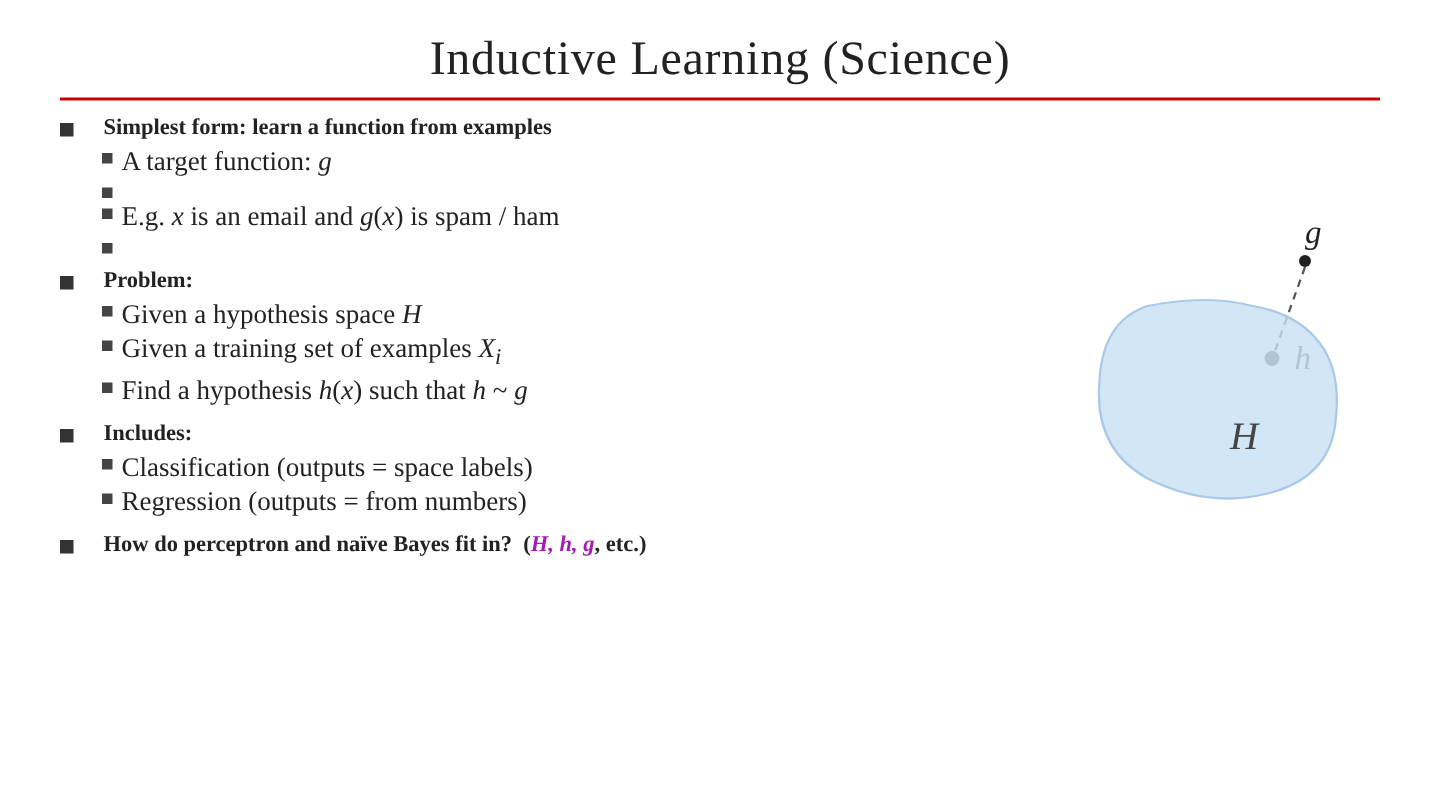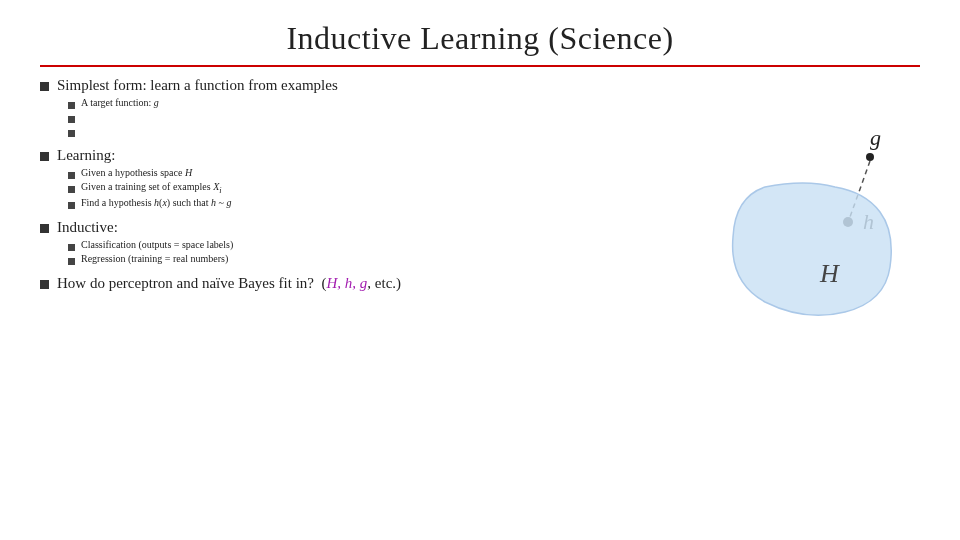--- a/index.html
+++ b/index.html
@@ -58,43 +58,44 @@
       padding-top: 30px;
     }
 
     .section {
       margin-bottom: 10px;
     }
 
     .bullet-main {
       display: flex;
       align-items: flex-start;
-      gap: 8px;
+      gap: 20px;
       font-size: 15px;
       color: #222;
       margin-bottom: 3px;
+      font-weight: bold;
     }
 
     .bullet-main .square {
       width: 9px;
       height: 9px;
       background: #333;
       flex-shrink: 0;
       margin-top: 5px;
     }
 
     .sub-bullets {
       margin-left: 28px;
     }
 
     .sub-bullet {
       display: flex;
       align-items: flex-start;
       gap: 6px;
-      font-size: 10px;
+      font-size: 18px;
       color: #222;
       margin-bottom: 2px;
     }
 
     .sub-bullet .square-sm {
       width: 7px;
       height: 7px;
       background: #444;
       flex-shrink: 0;
       margin-top: 5px;
@@ -136,58 +137,62 @@
         <div class="sub-bullets">
           <div class="sub-bullet">
             <span class="square-sm"></span>
             <span>A target function: <em>g</em></span>
           </div>
           <div class="sub-bullet">
             <span class="square-sm"></span>
           </div>
           <div class="sub-bullet">
             <span class="square-sm"></span>
-          </div>
-        </div>
-      </div>
-
-      <div class="section">
-        <div class="bullet-main">
-          <span class="square"></span>
-          <span>Learning:</span>
+            <span>E.g. <em>x</em> is an email and <em>g</em>(<em>x</em>) is spam / ham</span>
+          </div>
+          <div class="sub-bullet">
+            <span class="square-sm"></span>
+          </div>
+        </div>
+      </div>
+
+      <div class="section">
+        <div class="bullet-main">
+          <span class="square"></span>
+          <span>Problem:</span>
         </div>
         <div class="sub-bullets">
           <div class="sub-bullet">
             <span class="square-sm"></span>
             <span>Given a hypothesis space <em>H</em></span>
           </div>
           <div class="sub-bullet">
             <span class="square-sm"></span>
             <span>Given a training set of examples <em>X<sub>i</sub></em></span>
           </div>
           <div class="sub-bullet">
             <span class="square-sm"></span>
             <span>Find a hypothesis <em>h</em>(<em>x</em>) such that <em>h</em> ~ <em>g</em></span>
           </div>
         </div>
       </div>
 
       <div class="section">
         <div class="bullet-main">
           <span class="square"></span>
-          <span>Inductive:</span>
+          <span>Includes:</span>
         </div>
         <div class="sub-bullets">
           <div class="sub-bullet">
             <span class="square-sm"></span>
             <span>Classification (outputs = space labels)</span>
           </div>
           <div class="sub-bullet">
             <span class="square-sm"></span>
-            <span>Regression (training = real numbers)</span>
+            <span>Regression (outputs = from numbers)</span>
           </div>
         </div>
       </div>
 
       <div class="section">
         <div class="bullet-main">
           <span class="square"></span>
           <span>How do perceptron and naïve Bayes fit in? &nbsp;(<span class="highlight-blue"><em>H</em>, <em>h</em>, <em>g</em></span>, etc.)</span>
         </div>
       </div>

